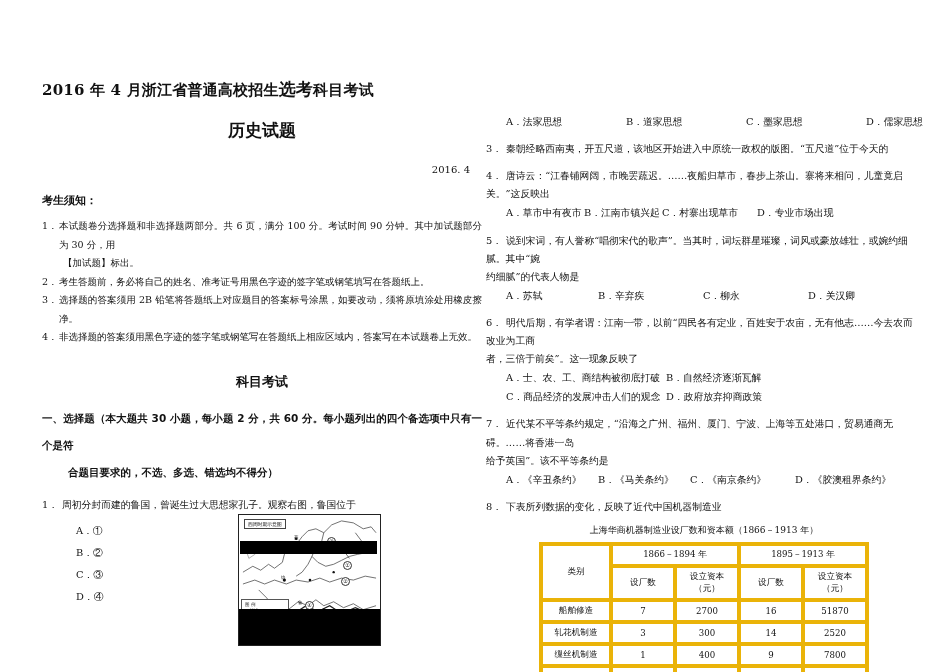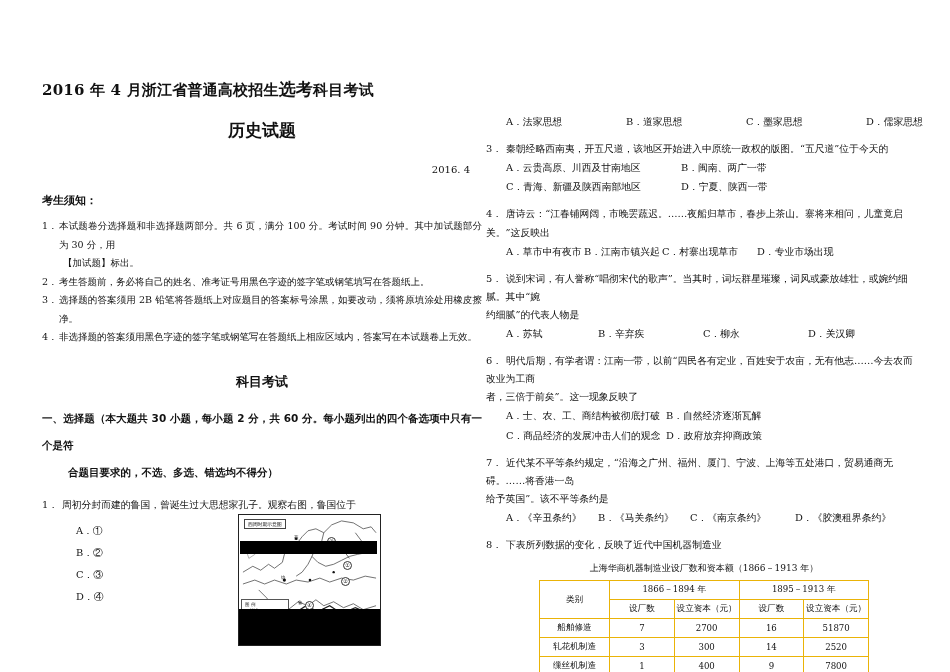--- a/index.html
+++ b/index.html
@@ -95,21 +95,21 @@
   
   .redact { position:absolute; background:#000; z-index:20; }
 
   
   .tbl-title { text-align:center; font-size:9px; margin-top:8px; }
   table.data {
     border-collapse:collapse; margin:5px auto 0 auto; width:330px;
     font-size:8.6px; table-layout:fixed;
   }
   table.data th, table.data td {
-    border:1px solid #eab308; text-align:center; padding:3px 1px; font-weight:normal;
+    border:4px solid #eab308; text-align:center; padding:3px 1px; font-weight:normal;
   }
   table.data .cat { width:70px; }
   table.data .num { width:46px; }
   table.data .cap { width:84px; }
 </style>
 </head>
 <body>
 
 <div class="page">
 
@@ -221,28 +221,20 @@
     <div class="opts" style="margin-top:112px;">
       <span class="row">
         <span class="op w1">A．法家思想</span><span class="op w1">B．道家思想</span><span class="op w1">C．墨家思想</span><span class="op">D．儒家思想</span>
       </span>
     </div>
 
     <div class="q">
       <span class="qnum">3．</span>
       <span class="qbody">秦朝经略西南夷，开五尺道，该地区开始进入中原统一政权的版图。“五尺道”位于今天的</span>
     </div>
-    <div class="opts">
-      <span class="row">
-        <span class="op w4">A．云贵高原、川西及甘南地区</span><span class="op">B．闽南、两广一带</span>
-      </span>
-      <span class="row">
-        <span class="op w4">C．青海、新疆及陕西南部地区</span><span class="op">D．宁夏、陕西一带</span>
-      </span>
-    </div>
 
     <div class="q">
       <span class="qnum">4．</span>
       <span class="qbody">唐诗云：“江春铺网阔，市晚罢蔬迟。……夜船归草市，春步上茶山。寨将来相问，儿童竟启关。”这反映出</span>
     </div>
     <div class="opts">
       <span class="row">
         <span class="op w3">A．草市中有夜市</span><span class="op w3">B．江南市镇兴起</span><span class="op w5">C．村寨出现草市</span><span class="op">D．专业市场出现</span>
       </span>
     </div>

